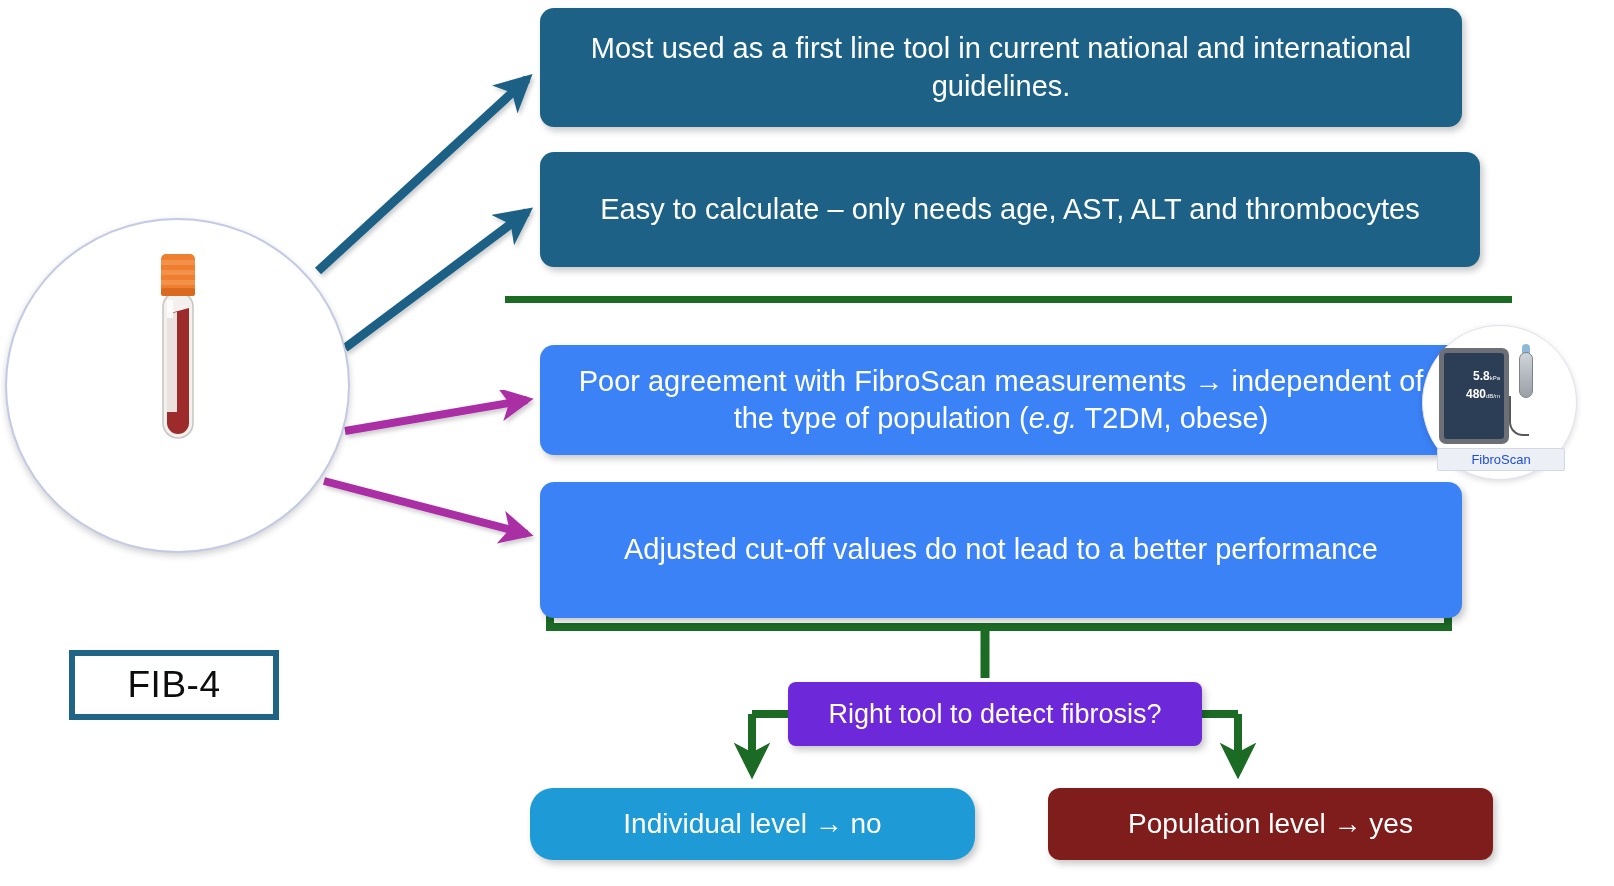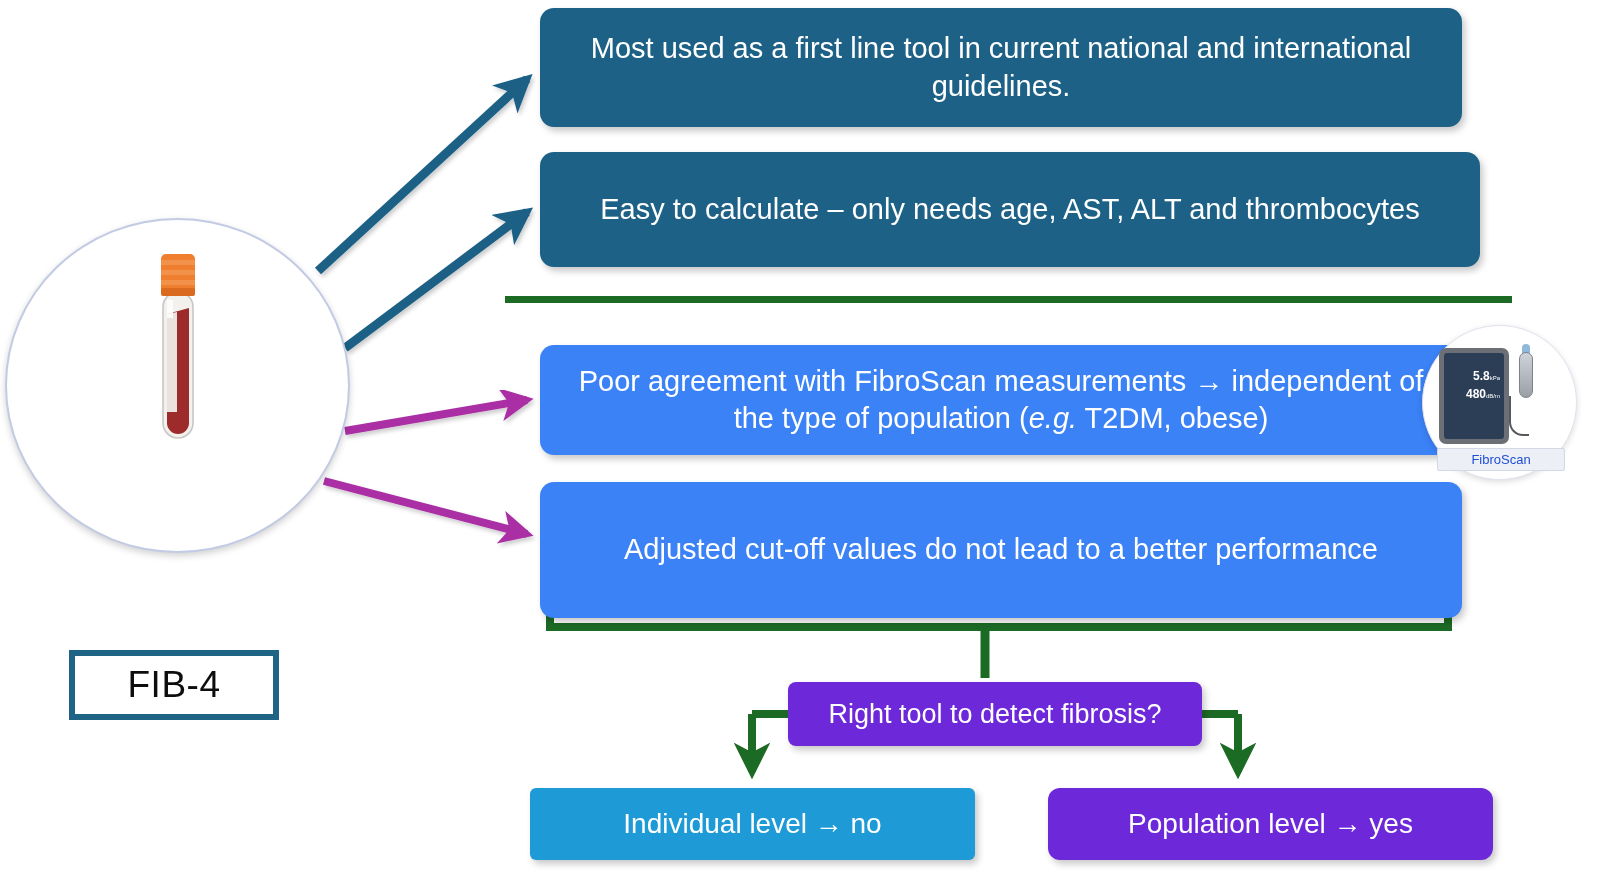--- a/index.html
+++ b/index.html
@@ -72,22 +72,22 @@
     color: #ffffff;
     border-radius: 14px;
     box-shadow: 3px 4px 7px rgba(0,0,0,0.22);
     padding: 18px 26px;
     line-height: 1.28;
     z-index: 3;
   }
   .rbox.teal  { background: #1d6186; }
   .rbox.purple{ background: #3b82f6; }
   .rbox.green { background: #6d28d9; border-radius: 8px; text-align: right; }
-  .rbox.blue  { background: #1e9bd7; border-radius: 6px; }
-  .rbox.orange{ background: #6d28d9; border-radius: 12px; }
+  .rbox.blue  { background: #1e9bd7; border-radius: 23px; }
+  .rbox.orange{ background: #7f1d1d; border-radius: 12px; }
 
   #box-guidelines  { left:540px; top:8px;   width:922px; height:119px; font-size:29px; }
   #box-easy        { left:540px; top:152px; width:940px; height:115px; font-size:29px; }
   #box-poor        { left:540px; top:345px; width:922px; height:110px; font-size:29px; }
   #box-adjusted    { left:540px; top:482px; width:922px; height:136px; font-size:29px; }
   #box-question    { left:788px; top:682px; width:414px; height:64px;  font-size:27px; }
   #box-individual  { left:530px; top:788px; width:445px; height:72px;  font-size:28px; }
   #box-population  { left:1048px;top:788px; width:445px; height:72px;  font-size:28px; }
 
   .rbox em { font-style: italic; }

